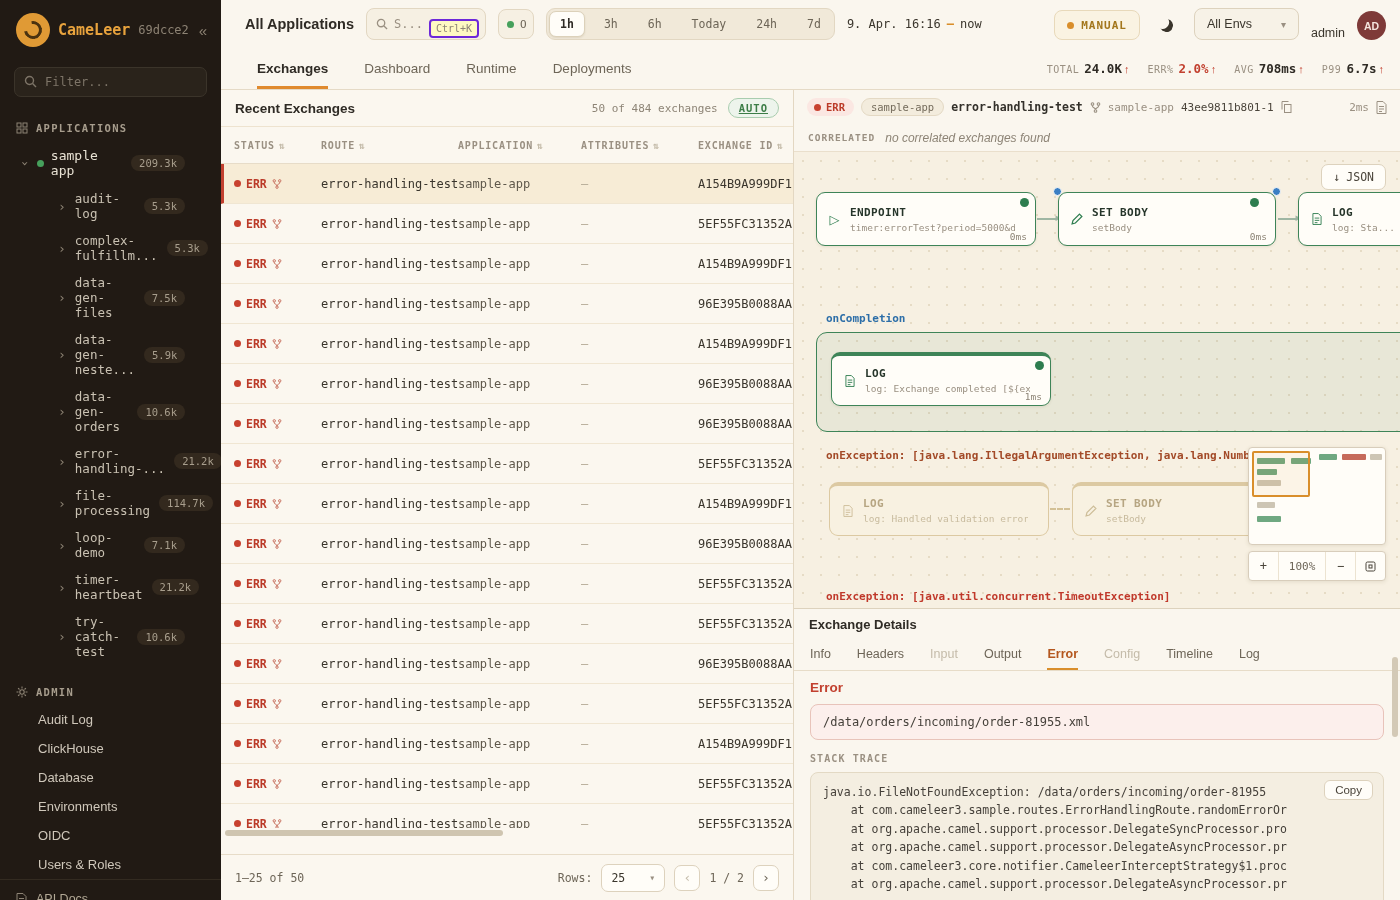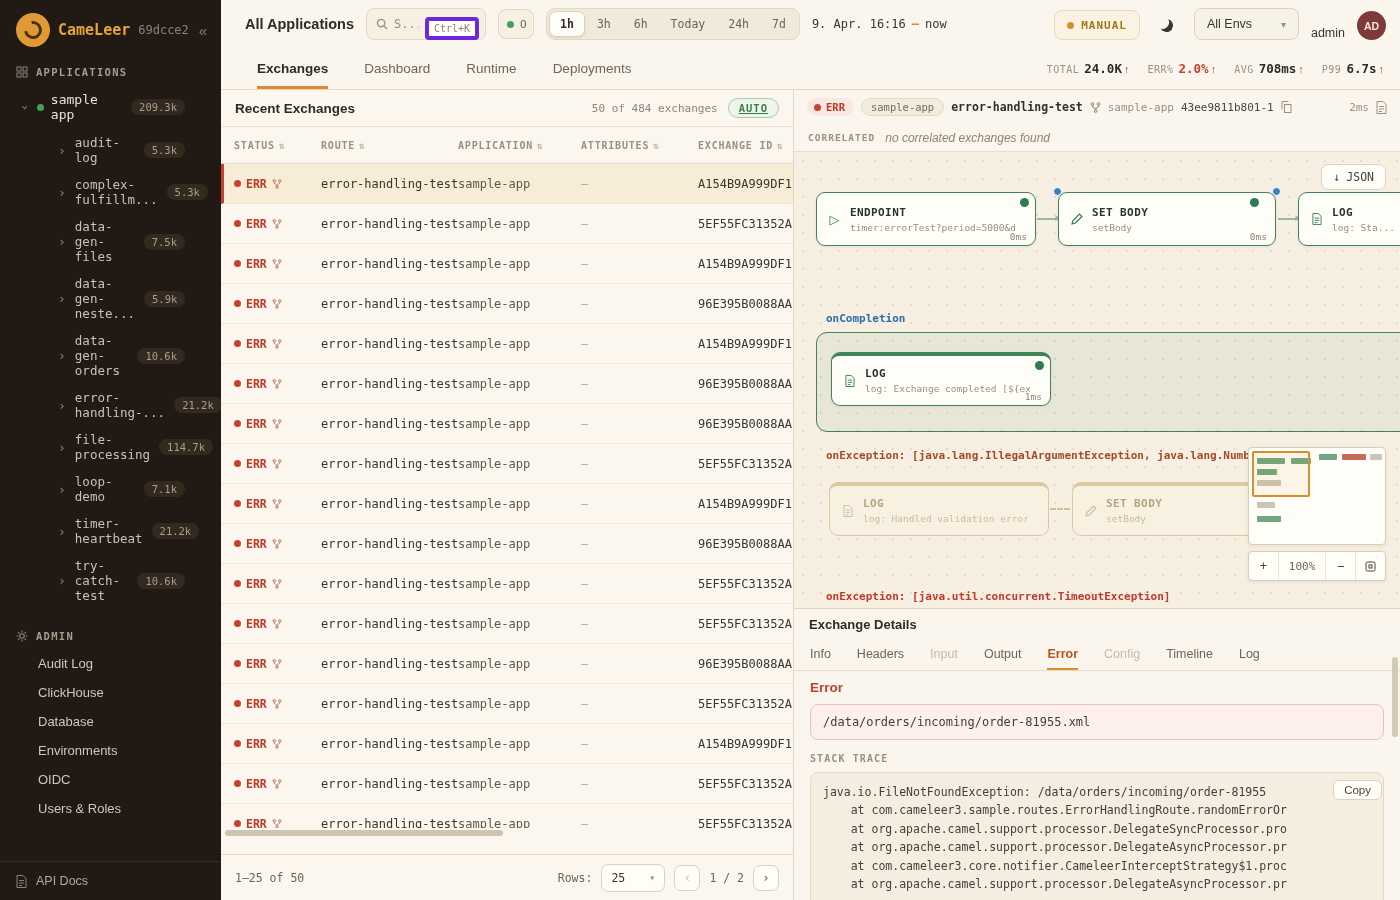--- a/index.html
+++ b/index.html
@@ -32,23 +32,23 @@
   .sb-ic { color:#8d8374; display:inline-flex; }
 
   
   .main { flex:1; display:flex; flex-direction:column; background:#faf6ee; min-width:0; }
 
   
   .topbar { height:48px; display:flex; align-items:center; gap:12px; padding:0 14px 0 24px; flex-shrink:0; }
   .page-title { font:bold 14.5px "Liberation Sans",sans-serif; color:#2f2b25; white-space:nowrap; }
   .searchbox { display:flex; align-items:center; gap:6px; width:120px; height:32px; background:#f6f0e3; border:1px solid #e2d7c2; border-radius:8px; padding:0 6px 0 9px; color:#9a9082; cursor:text; }
   .search-ph { font:12px "DejaVu Sans Mono",monospace; color:#9a9082; flex:1; overflow:hidden; white-space:nowrap; }
-  .kbd { font:10px "DejaVu Sans Mono",monospace; background:#ffffff; border:4px solid #6d28d9; border-radius:4px; padding:2px 5px; color:#8d8476; white-space:nowrap;margin-top:8px; }
+  .kbd { font:10px "DejaVu Sans Mono",monospace; background:#fef9c3; border:2px solid #6d28d9; border-radius:4px; padding:2px 5px; color:#8d8476; white-space:nowrap;margin-top:8px; }
   .live-pill { display:flex; align-items:center; gap:6px; height:30px; max-width:36px; overflow:hidden; border:1px solid #e2d7c2; background:#f6f0e3; border-radius:8px; padding:0 8px; font:11px "DejaVu Sans Mono",monospace; color:#6d6557; }
-  .segmented { display:flex; align-items:center; background:#f1e9d9; border:1px solid #e2d7c2; border-radius:9px; padding:2px; gap:1px; }
+  .segmented { display:flex; align-items:center; background:#f1e9d9; border:1px solid #e2d7c2; border-radius:9px; padding:2px; gap:8px; }
   .seg { font:11.5px "DejaVu Sans Mono",monospace; color:#6d6557; padding:6px 11px; border-radius:7px; white-space:nowrap; }
   .seg.active { background:#fffdf8; border:1px solid #dcd1ba; color:#2f2b25; font-weight:bold; box-shadow:0 1px 2px rgba(90,70,30,.12); padding:5px 10px; }
   .daterange { display:flex; align-items:center; gap:6px; font:12px "DejaVu Sans Mono",monospace; color:#3a352c; white-space:nowrap; cursor:pointer; }
   .daterange .dash { color:#d98e2b; font-weight:bold; }
   .right-group { margin-left:auto; display:flex; align-items:flex-end; gap:12px; }
   .manual-btn { display:flex; align-items:center; gap:7px; height:30px; padding:0 12px; background:#faf3e2; border:1px solid #e8d9ba; border-radius:8px; font:bold 11px "DejaVu Sans Mono",monospace; letter-spacing:1px; color:#a3761c; }
   .dot-amber { width:7px; height:7px; border-radius:50%; background:#d98e2b; }
   .moon-btn { width:30px; height:30px; display:flex; align-items:center; justify-content:center; border-radius:50%; }
   .moon { width:13px; height:13px; border-radius:50%; box-shadow:inset -4.5px -2px 0 0 #3a352c; transform:rotate(15deg); }
   .env-select { display:flex; align-items:center; gap:8px; height:32px; padding:0 12px; background:#f7f2e7; border:1px solid #ddd2bd; border-radius:8px; font:12.5px "Liberation Sans",sans-serif; color:#3a352c; cursor:pointer; min-width:105px; }
@@ -154,35 +154,44 @@
   .dp-tabs { height:32px; display:flex; gap:26px; padding:0 16px; border-bottom:1px solid #e7dcc8; }
   .dp-tab { font:12.5px "Liberation Sans",sans-serif; color:#6d6557; display:flex; align-items:center; border-bottom:2.5px solid transparent; cursor:pointer; }
   .dp-tab.active { color:#b4571e; font-weight:bold; border-bottom-color:#d98e2b; }
   .dp-tab.disabled { color:#c4bba9; }
   .dp-content { flex:1; padding:9px 16px 0; min-height:0; }
   .dp-error-heading { font:bold 13.5px "Liberation Sans",sans-serif; color:#c2402f; }
   .dp-error-box { margin-top:9px; background:#fcefec; border:1px solid #e8c3ba; border-radius:8px; padding:10px 12px; font:12px "DejaVu Sans Mono",monospace; color:#45403a; }
   .dp-st-label { margin-top:13px; font:bold 10px "DejaVu Sans Mono",monospace; letter-spacing:1.1px; color:#9a9082; }
   .dp-code { position:relative; margin-top:8px; background:#f4eee1; border:1px solid #e3d9c4; border-radius:8px; padding:10px 12px; overflow:hidden; height:150px; }
   .dp-code pre { font:11.5px/1.6 "DejaVu Sans Mono",monospace; color:#45403a; white-space:pre; }
-  .copy-btn { position:absolute; top:7px; right:1px; background:#fffdf8; border:1px solid #ddd2bd; border-radius:6px; padding:3px 10px; font:11.5px "Liberation Sans",sans-serif; color:#4a443a; }
+  .copy-btn { position:absolute; top:7px; right:10px; background:#fffdf8; border:1px solid #ddd2bd; border-radius:6px; padding:3px 10px; font:11.5px "Liberation Sans",sans-serif; color:#4a443a; }
   .vscroll { position:absolute; right:2px; top:48px; width:6px; height:80px; }
   .vthumb { width:6px; height:100%; background:#d3c9b6; border-radius:3px; }
 </style>
 </head>
 <body>
 
 <div class="app">
 
   <aside class="sidebar">
     <div class="sb-header">
       <div class="logo-circle"></div>
       <span class="logo-text">CameLeer</span>
       <span class="logo-suffix">69dcce2</span>
       <button class="collapse-btn">«</button>
+    </div>
+    <div class="sb-filter">
+      <span class="icn">
+        <svg width="13" height="13" viewBox="0 0 13 13" fill="none" stroke="currentColor" stroke-width="1.4">
+            <circle cx="5.5" cy="5.5" r="4"></circle>
+            <path d="M8.6 8.6L12 12"></path>
+          </svg>
+      </span>
+      <input placeholder="Filter..." style="">
     </div>
     <div class="sb-section-header">
       <span class="sb-ic">
         <svg width="12" height="12" viewBox="0 0 12 12" fill="none" stroke="currentColor">
             <rect x="1" y="1" width="4" height="4"></rect>
             <rect x="7" y="1" width="4" height="4"></rect>
             <rect x="1" y="7" width="4" height="4"></rect>
             <rect x="7" y="7" width="4" height="4"></rect>
           </svg>
       </span>

